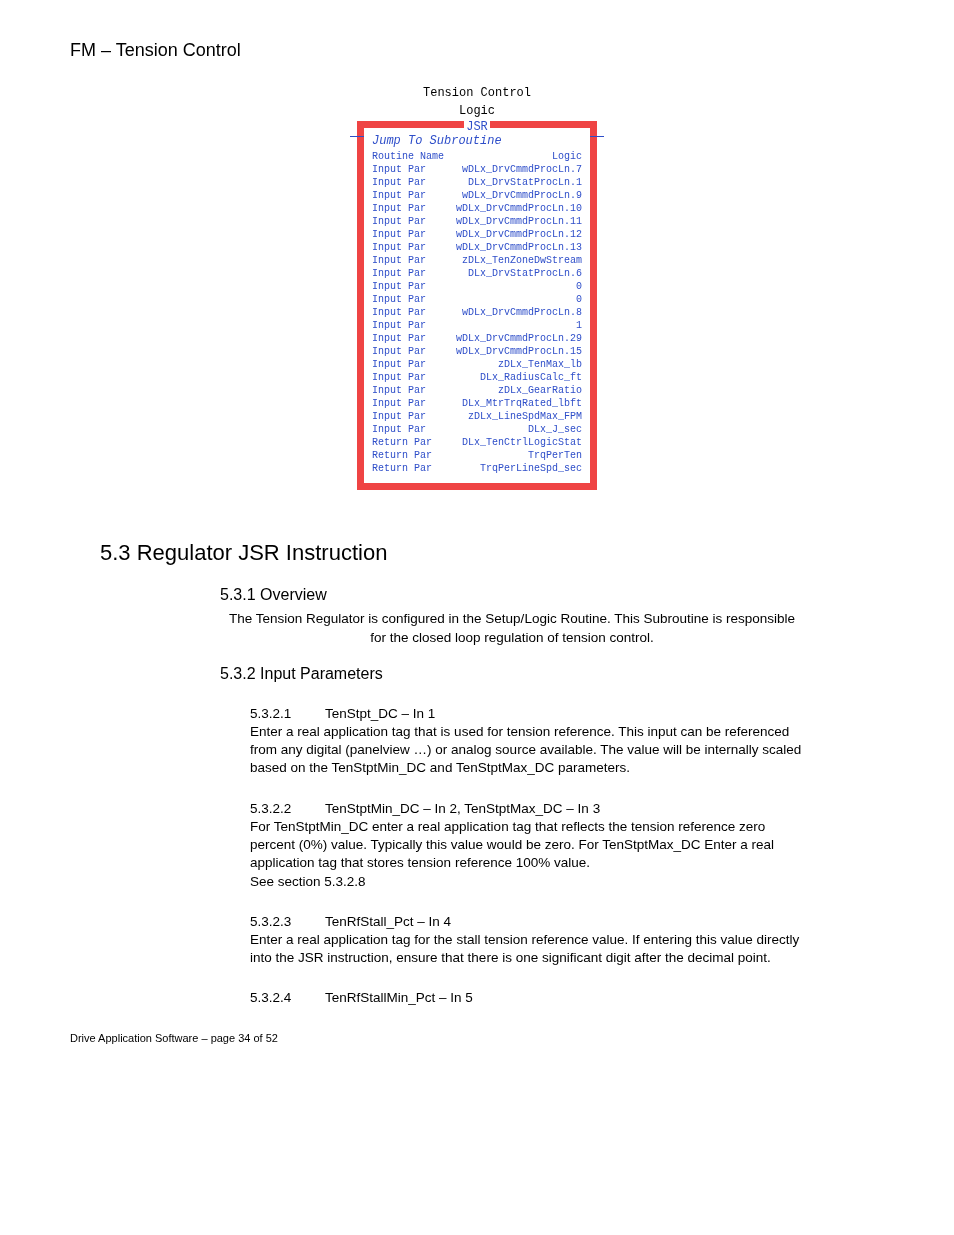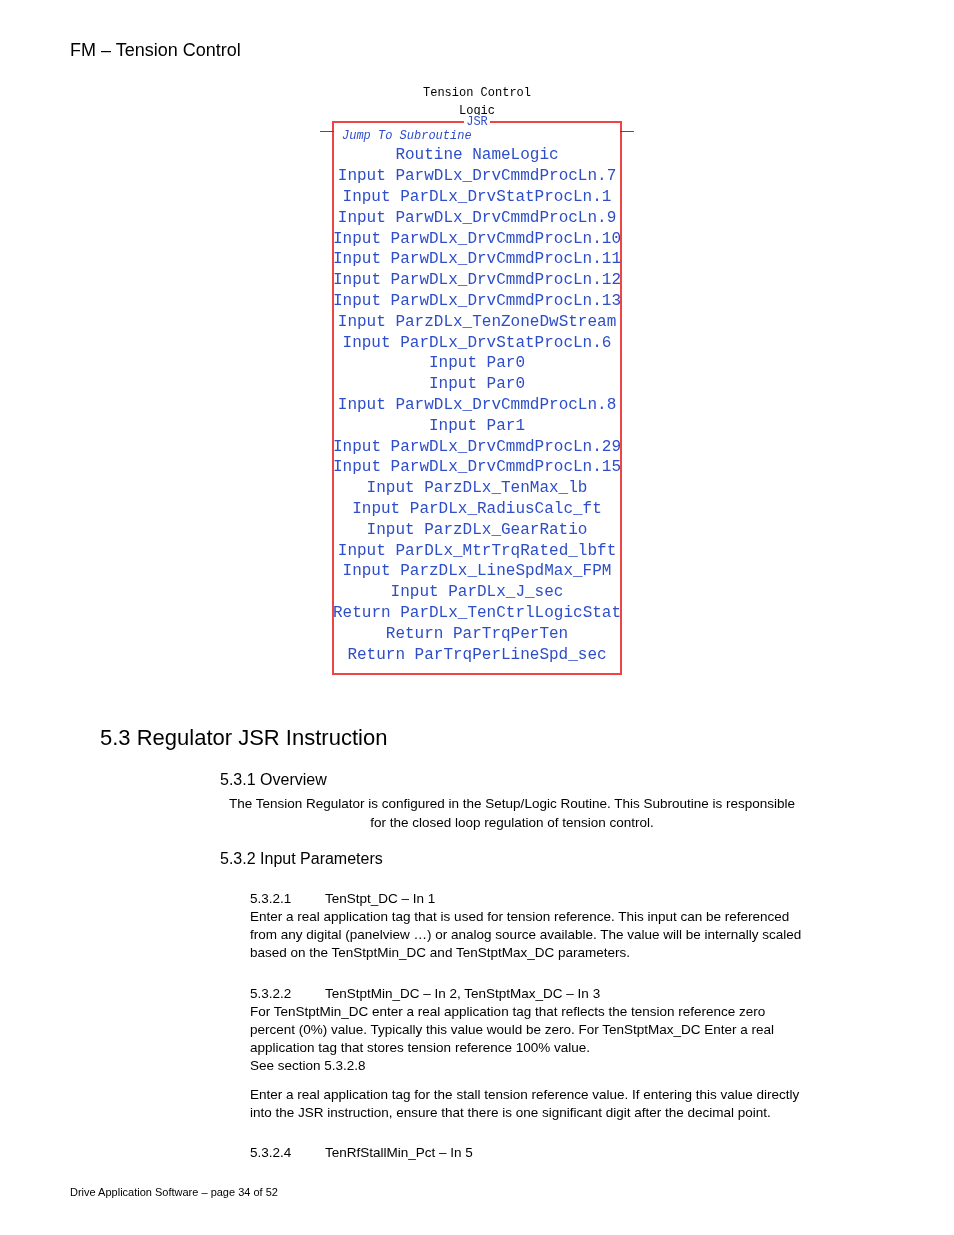--- a/index.html
+++ b/index.html
@@ -11,33 +11,33 @@
     background: #fff;
     width: 954px;
     box-sizing: border-box;
   }
   .page-header {
     font-size: 18px;
     margin-bottom: 24px;
   }
   .jsr-block {
     margin: 0 auto 50px auto;
-    width: 290px;
+    width: 240px;
     text-align: center;
   }
   .jsr-title {
     font-family: "Courier New", monospace;
     font-size: 12px;
     line-height: 1.35;
     color: #000;
     text-align: center;
     margin-bottom: 2px;
   }
   .jsr-box {
-    border: 2px solid #ef4444;
+    border: 7px solid #ef4444;
     position: relative;
     padding: 6px 8px 8px 8px;
     text-align: left;
   }
   .jsr-label {
     position: absolute;
     top: -8px;
     left: 0;
     right: 0;
     text-align: center;
@@ -59,24 +59,24 @@
   .jsr-dash-right { right: -14px; }
   .jsr-line1 {
     font-family: "Courier New", monospace;
     font-size: 12px;
     color: #2e4ec9;
     margin-bottom: 2px;
     font-style: italic;
   }
   .jsr-row {
     font-family: "Courier New", monospace;
-    font-size: 16px;
+    font-size: 10px;
     color: #2e4ec9;
     display: flex;
-    justify-content: center;
+    justify-content: space-between;
     line-height: 1.3;
   }
   .jsr-row .l { white-space: pre; }
   .jsr-row .r { white-space: pre; }
 
   h2.section {
     font-size: 22px;
     font-weight: normal;
     margin: 40px 0 20px 30px;
   }
@@ -239,20 +239,21 @@
   <div>Enter a real application tag that is used for tension reference.  This input can be referenced from any digital (panelview …) or analog source available.  The value will be internally scaled based on the TenStptMin_DC and TenStptMax_DC parameters.</div>
 </div>
 
 <div class="param-block">
   <div class="param-title"><span class="num">5.3.2.2</span><span>TenStptMin_DC – In 2, TenStptMax_DC – In 3</span></div>
   <div>For TenStptMin_DC  enter a real application tag that reflects the tension reference zero percent (0%) value.  Typically this value would be zero.  For TenStptMax_DC Enter a real application tag that stores tension reference 100% value.</div>
   <div>See section 5.3.2.8</div>
 </div>
 
 <div class="param-block">
+  <div class="param-title"><span class="num">5.3.2.3</span><span>TenRfStall_Pct – In 4</span></div>
   <div>Enter a real application tag for the stall tension reference value.  If entering this value directly into the JSR instruction, ensure that there is one significant digit after the decimal point.</div>
 </div>
 
 <div class="param-block">
   <div class="param-title"><span class="num">5.3.2.4</span><span>TenRfStallMin_Pct – In 5</span></div>
 </div>
 
 <div class="footer">Drive Application Software – page 34 of 52</div>
 
 </body></html>

